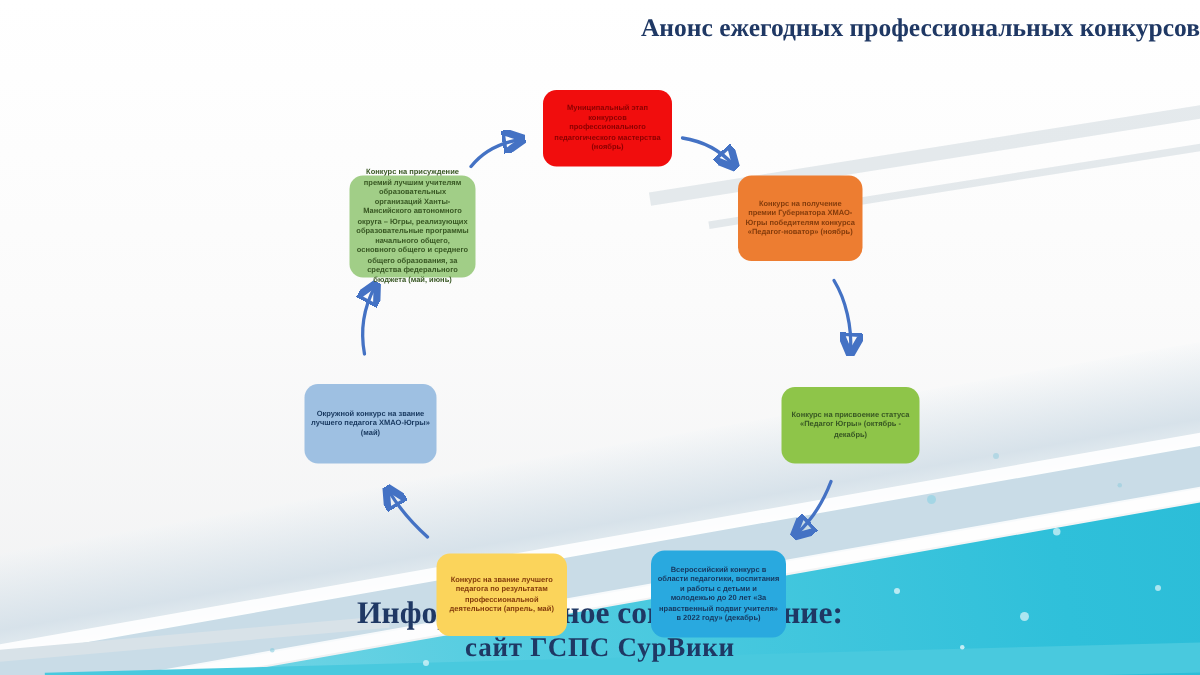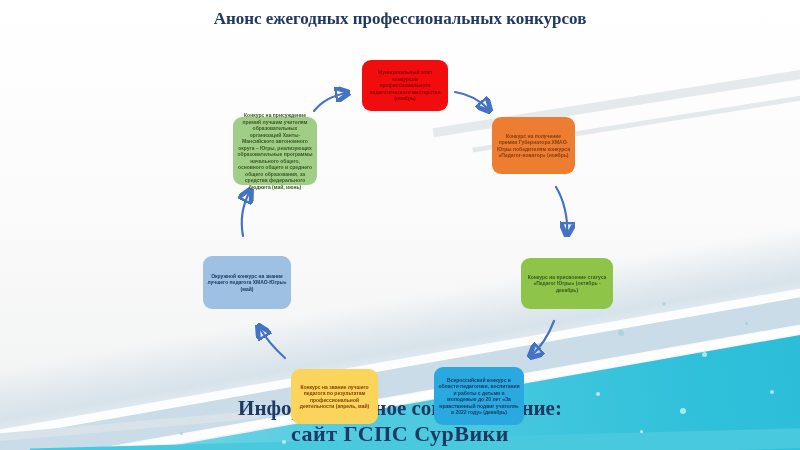--- a/index.html
+++ b/index.html
@@ -15,26 +15,26 @@
       background:linear-gradient(180deg,rgba(242,246,248,.2),#d7e2ea 70%,#e9f0f3);}
   .s2{top:352px;left:-90px;width:1060px;height:10px;transform:rotate(-10deg);background:rgba(255,255,255,.9);}
   .s3{top:361px;left:-90px;width:1060px;height:28px;transform:rotate(-10deg);background:#c9dce7;}
   .s4{top:388px;left:-90px;width:1060px;height:9px;transform:rotate(-10deg);background:rgba(255,255,255,.85);}
   .cyan{top:398px;left:-90px;width:1080px;height:170px;transform:rotate(-10deg);
         background:linear-gradient(90deg,#9adfe9 0%,#55cde1 40%,#2fc0da 75%,#27b9d5 100%);}
   .bl1{top:424px;left:-50px;width:310px;height:8px;background:#d8e2e8;transform:rotate(-5deg);}
   .strip{position:absolute;bottom:-8px;left:30px;width:800px;height:20px;background:#49c9de;transform:rotate(-1.5deg);}
   .dot{position:absolute;border-radius:50%;}
   
-  .title{position:absolute;z-index:1;top:9px;left:0;width:100%;text-align:center;
+  .title{position:absolute;z-index:1;top:9px;left:0;width:100%;text-align:right;
          font-family:"Liberation Serif",serif;font-weight:bold;font-size:17px;color:#1F3864;}
   .footer{position:absolute;z-index:1;top:396px;left:0;width:100%;text-align:center;
           font-family:"Liberation Serif",serif;font-weight:bold;color:#1F3864;line-height:1.2;}
   .footer .l1{font-size:21px;}
-  .footer .l2{font-size:22px;letter-spacing:.5px;}
+  .footer .l2{font-size:18px;letter-spacing:.5px;}
   
   .arrows{position:absolute;inset:0;z-index:2;pointer-events:none;}
   .arrows path{fill:none;stroke:#4472C4;stroke-width:2.2;stroke-linecap:round;}
   
   .node{position:absolute;z-index:3;border-radius:9px;display:flex;align-items:center;justify-content:center;
         text-align:center;padding:3px 4px;box-sizing:border-box;font-size:5px;line-height:1.3;font-weight:bold;}
   .n0{left:362px;top:60px;width:86px;height:51px;background:#F10D0D;color:#8B0000;}
   .n1{left:492px;top:117px;width:83px;height:57px;background:#ED7D31;color:#843C0C;}
   .n2{left:521px;top:258px;width:92px;height:51px;background:#8EC549;color:#385723;}
   .n3{left:434px;top:367px;width:90px;height:58px;background:#29A9DF;color:#17375E;}

